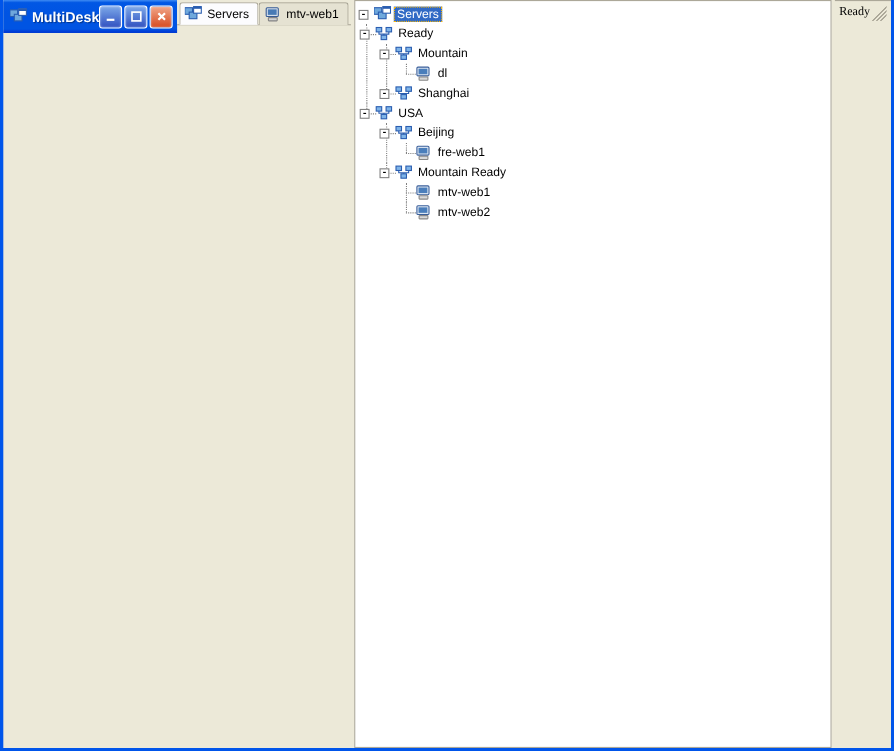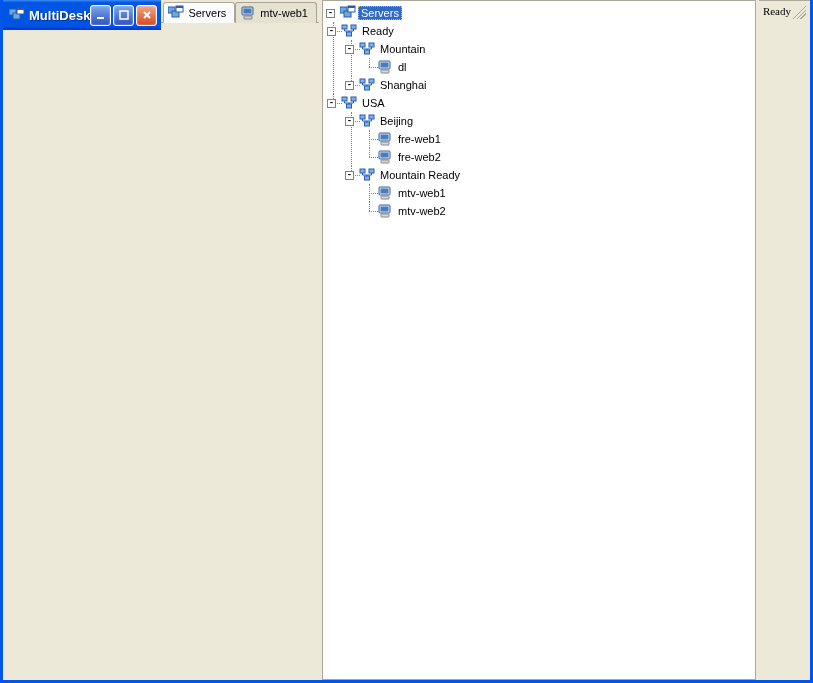--- a/index.html
+++ b/index.html
@@ -331,31 +331,20 @@
                         <div class="node">
                           <span class="expander none"></span>
                           <span class="ico">
                             <svg width="16" height="16">
                               <use href="#sym-computer"></use>
                             </svg>
                           </span>
                           <span class="node-label">fre-web1</span>
                         </div>
                       </li>
-                      <li>
-                        <div class="node">
-                          <span class="expander none"></span>
-                          <span class="ico">
-                            <svg width="16" height="16">
-                              <use href="#sym-computer"></use>
-                            </svg>
-                          </span>
-                          <span class="node-label">fre-web2</span>
-                        </div>
-                      </li>
                     </ul>
                   </li>
                   <li>
                     <div class="node">
                       <span class="expander">-</span>
                       <span class="ico">
                         <svg width="16" height="16">
                           <use href="#sym-group"></use>
                         </svg>
                       </span>

